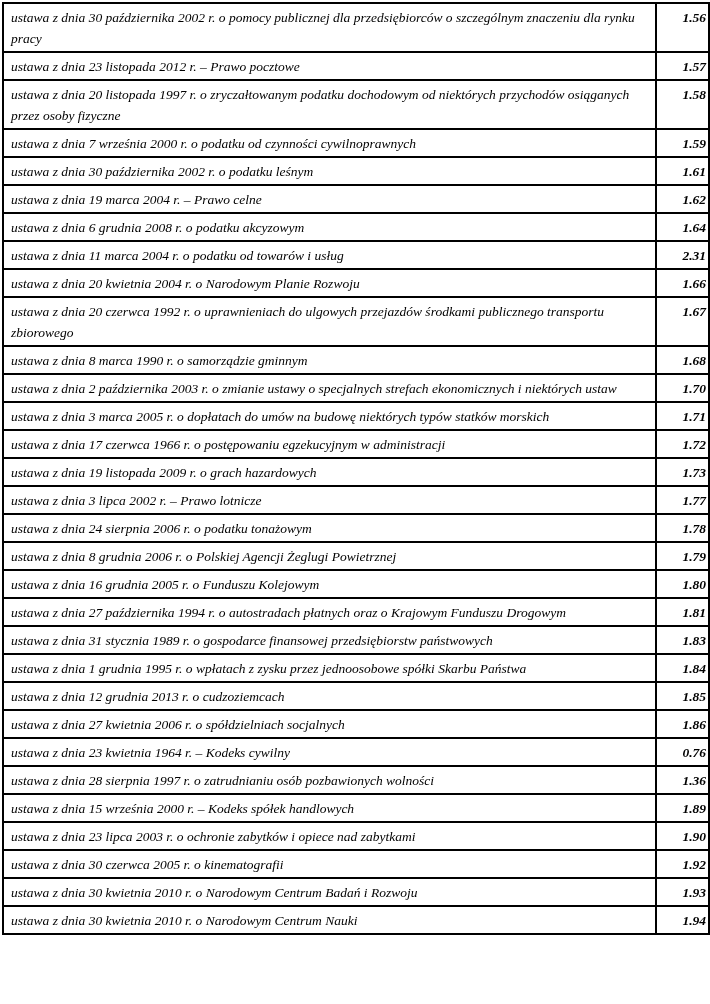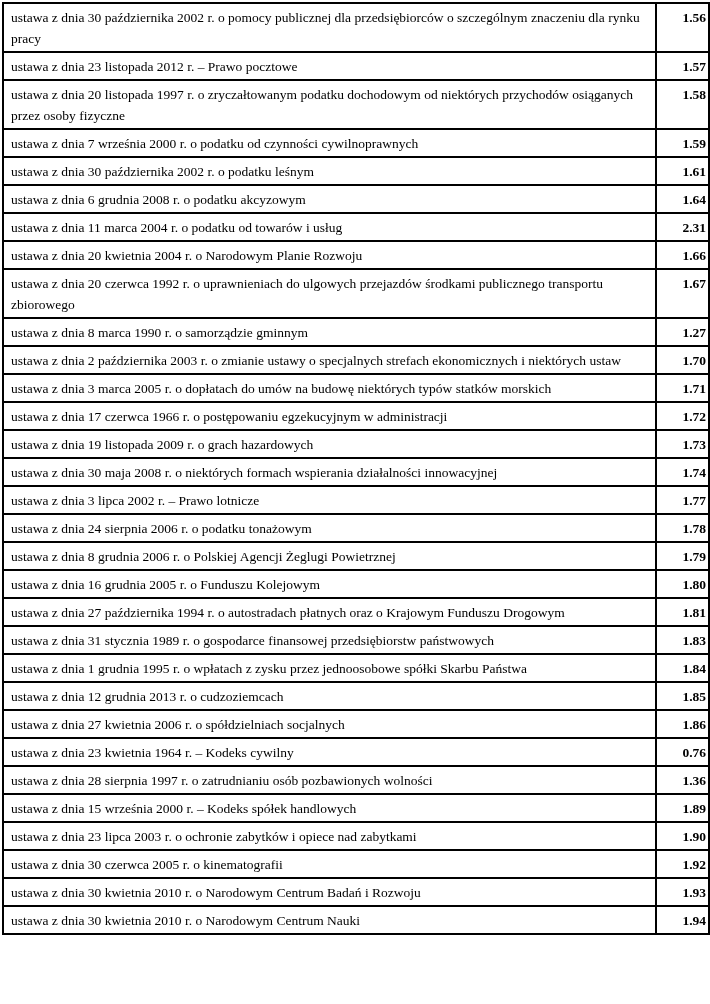--- a/index.html
+++ b/index.html
@@ -12,20 +12,21 @@
     height: 1004px;
     overflow: hidden;
     font-family: "Liberation Serif", "DejaVu Serif", serif;
     color: #000000;
   }
   .page {
     box-sizing: border-box;
     width: 710px;
     height: 1004px;
     padding: 2px 2px;
+    font-style: italic;
   }
   table.law-table {
     width: 706px;
     border-collapse: collapse;
     table-layout: fixed;
     border: 2px solid #000000;
   }
   table.law-table col.col-act { width: 653px; }
   table.law-table col.col-num { width: 53px; }
   table.law-table td {
@@ -68,58 +69,58 @@
         </tr>
         <tr>
           <td class="act-cell">ustawa z dnia 7 września 2000 r. o podatku od czynności cywilnoprawnych</td>
           <td class="num-cell">1.59</td>
         </tr>
         <tr>
           <td class="act-cell">ustawa z dnia 30 października 2002 r. o podatku leśnym</td>
           <td class="num-cell">1.61</td>
         </tr>
         <tr>
+          <td class="act-cell">ustawa z dnia 19 marca 2004 r. – Prawo celne</td>
+          <td class="num-cell">1.62</td>
+        </tr>
+        <tr>
           <td class="act-cell">ustawa z dnia 6 grudnia 2008 r. o podatku akcyzowym</td>
           <td class="num-cell">1.64</td>
         </tr>
         <tr>
           <td class="act-cell">ustawa z dnia 11 marca 2004 r. o podatku od towarów i usług</td>
           <td class="num-cell">2.31</td>
         </tr>
         <tr>
           <td class="act-cell">ustawa z dnia 20 kwietnia 2004 r. o Narodowym Planie Rozwoju</td>
           <td class="num-cell">1.66</td>
         </tr>
         <tr>
           <td class="act-cell">ustawa z dnia 20 czerwca 1992 r. o uprawnieniach do ulgowych przejazdów środkami publicznego transportu zbiorowego</td>
           <td class="num-cell">1.67</td>
         </tr>
         <tr>
           <td class="act-cell">ustawa z dnia 8 marca 1990 r. o samorządzie gminnym</td>
-          <td class="num-cell">1.27</td>
+          <td class="num-cell">1.68</td>
         </tr>
         <tr>
           <td class="act-cell">ustawa z dnia 2 października 2003 r. o zmianie ustawy o specjalnych strefach ekonomicznych i niektórych ustaw</td>
           <td class="num-cell">1.70</td>
         </tr>
         <tr>
           <td class="act-cell">ustawa z dnia 3 marca 2005 r. o dopłatach do umów na budowę niektórych typów statków morskich</td>
           <td class="num-cell">1.71</td>
         </tr>
         <tr>
           <td class="act-cell">ustawa z dnia 17 czerwca 1966 r. o postępowaniu egzekucyjnym w administracji</td>
           <td class="num-cell">1.72</td>
         </tr>
         <tr>
           <td class="act-cell">ustawa z dnia 19 listopada 2009 r. o grach hazardowych</td>
           <td class="num-cell">1.73</td>
-        </tr>
-        <tr>
-          <td class="act-cell">ustawa z dnia 30 maja 2008 r. o niektórych formach wspierania działalności innowacyjnej</td>
-          <td class="num-cell">1.74</td>
         </tr>
         <tr>
           <td class="act-cell">ustawa z dnia 3 lipca 2002 r. – Prawo lotnicze</td>
           <td class="num-cell">1.77</td>
         </tr>
         <tr>
           <td class="act-cell">ustawa z dnia 24 sierpnia 2006 r. o podatku tonażowym</td>
           <td class="num-cell">1.78</td>
         </tr>
         <tr>

